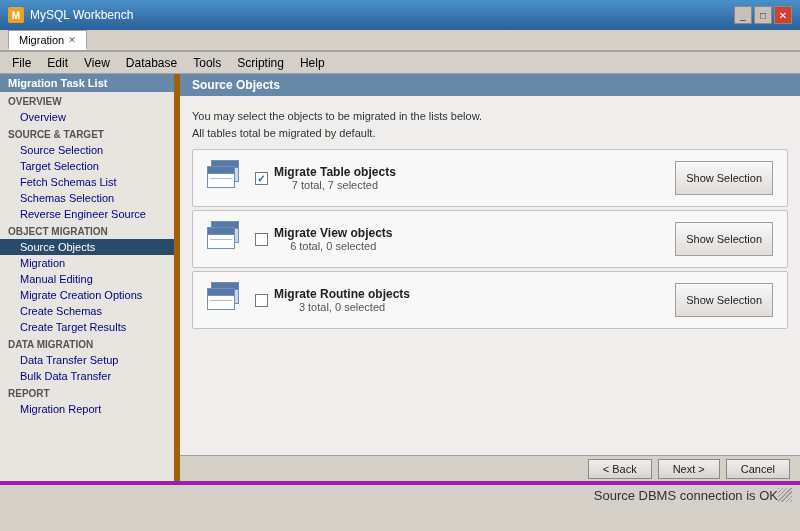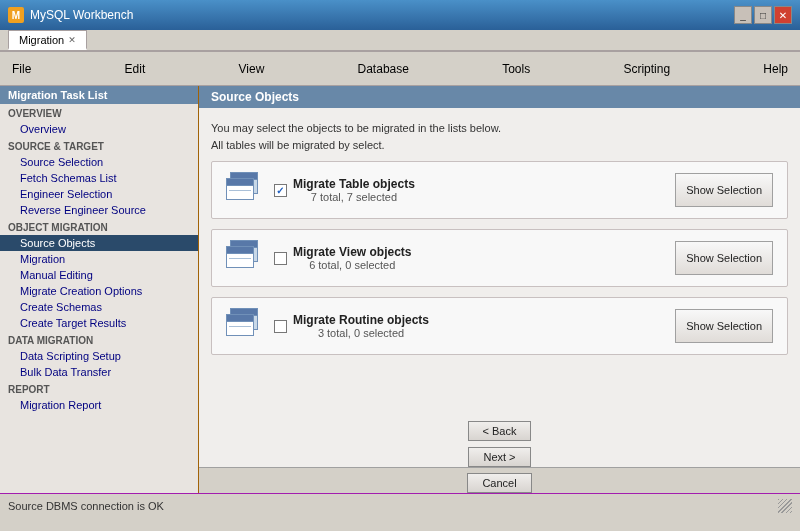--- a/index.html
+++ b/index.html
@@ -58,44 +58,43 @@
     }
     .tab.active {
       background: #ffffff;
       border-bottom: 2px solid white;
     }
     .tab-close { font-size: 9px; color: #666; cursor: pointer; }
 
     
     .menu-bar {
       background: #d4d0c8;
-      height: 34px;
+      height: 22px;
       display: flex;
       align-items: center;
       padding: 0 4px;
       border-bottom: 1px solid #a8a0a0;
-      justify-content: space-between;
     }
     .menu-item {
       padding: 2px 8px;
       font-size: 12px;
       cursor: pointer;
     }
 
     
     .main-layout {
       display: flex;
       height: calc(531px - 30px - 22px - 22px - 24px - 26px);
     }
 
     
     .sidebar {
-      width: 199px;
+      width: 180px;
       background: #e8e4e0;
-      border-right: 1px solid #a16207;
+      border-right: 6px solid #a16207;
       overflow-y: auto;
     }
     .sidebar-header {
       background: #6888a8;
       color: white;
       padding: 3px 8px;
       font-size: 11px;
       font-weight: bold;
     }
     .sidebar-section-label {
@@ -141,21 +140,21 @@
       margin-bottom: 8px;
       line-height: 1.5;
     }
 
     
     .migrate-card {
       background: #f8f8f8;
       border: 1px solid #c8c0c0;
       border-radius: 2px;
       padding: 10px 14px;
-      margin-bottom: 10px;
+      margin-bottom: 3px;
       display: flex;
       align-items: center;
       gap: 12px;
     }
     .card-checkbox-label {
       display: flex; align-items: center; gap: 6px;
       font-size: 12px; font-weight: bold; color: #222;
       flex: 1;
     }
     .card-checkbox {
@@ -190,42 +189,41 @@
     
     .bottom-bar {
       background: #d4d0c8;
       height: 26px;
       display: flex;
       align-items: center;
       justify-content: flex-end;
       padding: 0 10px;
       gap: 6px;
       border-top: 1px solid #a0a0a0;
-      flex-direction: column;
     }
     .action-btn {
       padding: 3px 14px;
       background: linear-gradient(to bottom, #f0eeec, #d8d4d0);
       border: 1px solid #888;
       font-size: 11px;
       cursor: pointer;
       color: #222;
     }
 
     
     .status-bar {
       background: #d4d0c8;
       height: 24px;
       display: flex;
       align-items: center;
       padding: 0 8px;
-      border-top: 1px solid #a21caf;
-      font-size: 11px;
+      border-top: 4px solid #a21caf;
+      font-size: 13px;
       color: #333;
-      justify-content: space-between;
+      justify-content: flex-end;
     }
     .status-right {
       display: flex; gap: 2px; align-items: center;
     }
     .status-grip {
       width: 14px; height: 14px;
       background: repeating-linear-gradient(
         135deg,
         #999 0px, #999 1px,
         transparent 1px, transparent 3px
@@ -298,46 +296,47 @@
 <div class="main-layout">
 
   <div class="sidebar">
     <div class="sidebar-header">Migration Task List</div>
 
     <div class="sidebar-section-label">OVERVIEW</div>
     <div class="sidebar-item">Overview</div>
 
     <div class="sidebar-section-label">SOURCE &amp; TARGET</div>
     <div class="sidebar-item">Source Selection</div>
+    <div class="sidebar-item">Target Selection</div>
     <div class="sidebar-item">Fetch Schemas List</div>
-    <div class="sidebar-item">Engineer Selection</div>
+    <div class="sidebar-item">Schemas Selection</div>
     <div class="sidebar-item">Reverse Engineer Source</div>
 
     <div class="sidebar-section-label">OBJECT MIGRATION</div>
     <div class="sidebar-item active">Source Objects</div>
     <div class="sidebar-item">Migration</div>
     <div class="sidebar-item">Manual Editing</div>
     <div class="sidebar-item">Migrate Creation Options</div>
     <div class="sidebar-item">Create Schemas</div>
     <div class="sidebar-item">Create Target Results</div>
 
     <div class="sidebar-section-label">DATA MIGRATION</div>
-    <div class="sidebar-item">Data Scripting Setup</div>
+    <div class="sidebar-item">Data Transfer Setup</div>
     <div class="sidebar-item">Bulk Data Transfer</div>
 
     <div class="sidebar-section-label">REPORT</div>
     <div class="sidebar-item">Migration Report</div>
   </div>
 
   <div class="content-area">
     <div class="content-header">Source Objects</div>
     <div class="content-body">
       <div class="content-description">
         <span>You may select the objects to be migrated in the lists below.</span><br>
-        <span>All tables will be migrated by select.</span>
+        <span>All tables total be migrated by default.</span>
       </div>
 
       <div class="migrate-card">
         <div class="icon-stack">
           <div class="icon-table icon-table-back"></div>
           <div class="icon-table icon-table-front"></div>
         </div>
         <label class="card-checkbox-label">
           <div class="card-checkbox checked"></div>
           <div>

